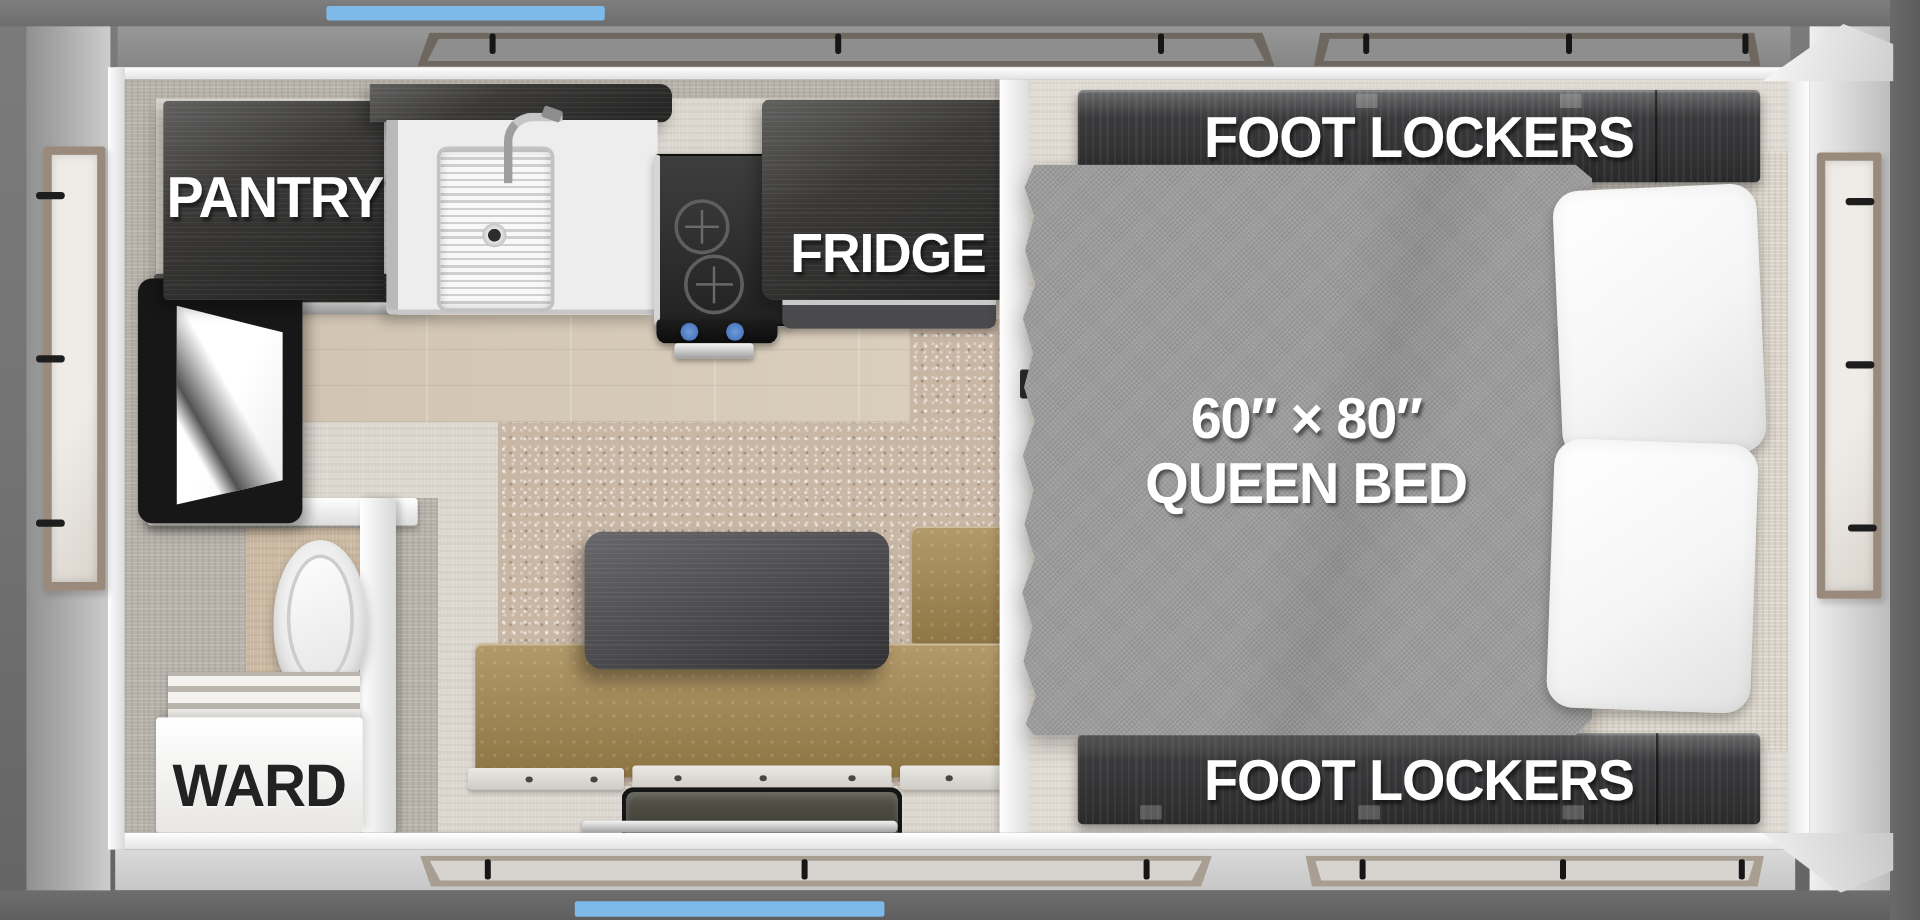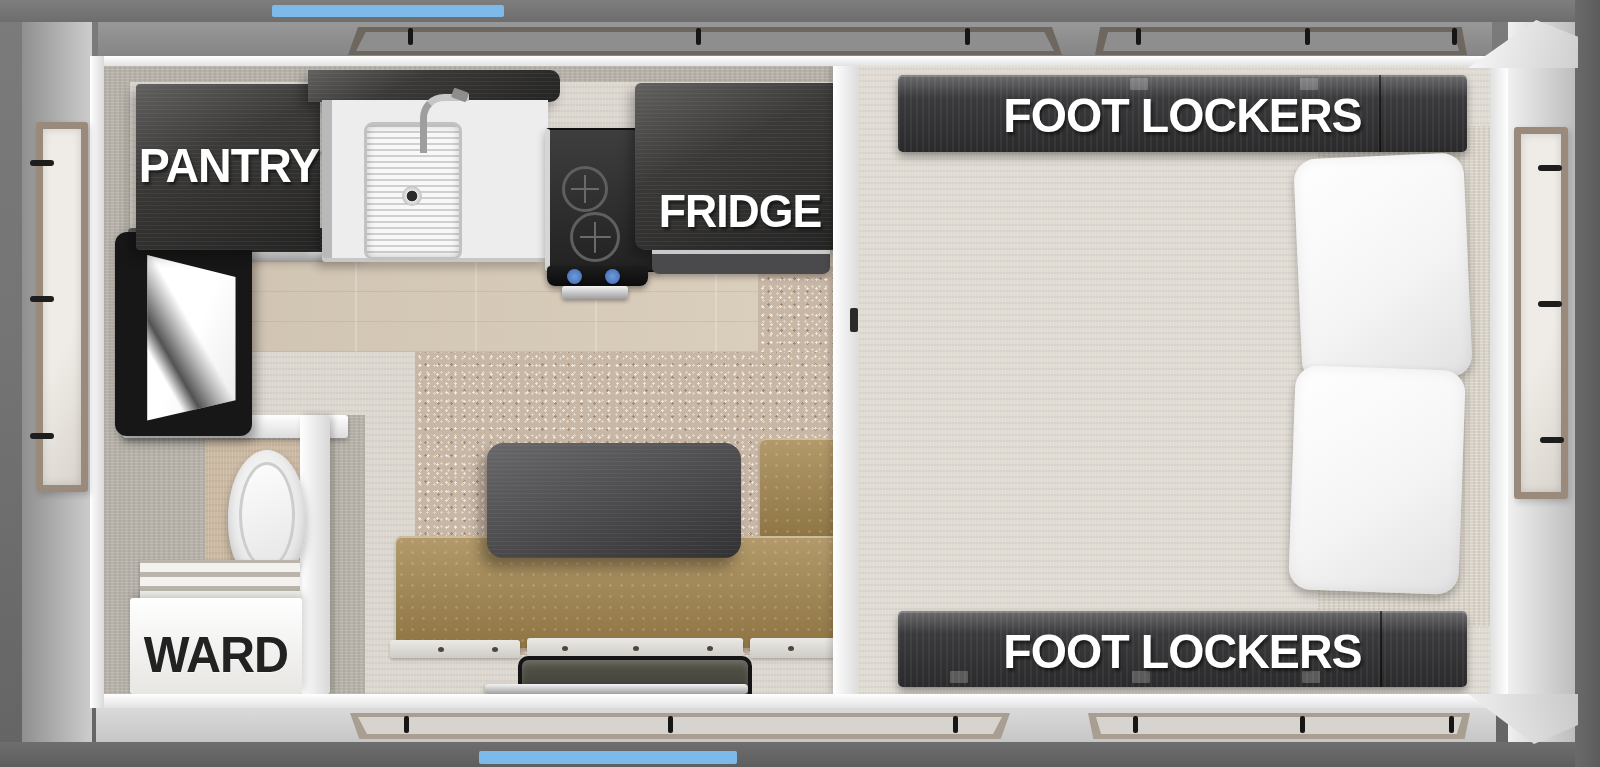--- a/index.html
+++ b/index.html
@@ -172,20 +172,28 @@
     <div class="abs lbl" style="left:794px;top:22px;width:569px;font-size:48px;">FOOT LOCKERS</div>
 
     <div class="abs lockerwood" style="left:794px;top:545px;width:569px;height:76px;">
       <div class="abs" style="left:482px;top:0;width:2px;height:76px;background:rgba(0,0,0,.55);"></div>
       <div class="abs emb" style="left:52px;top:60px;"></div>
       <div class="abs emb" style="left:234px;top:60px;"></div>
       <div class="abs emb" style="left:404px;top:60px;"></div>
     </div>
     <div class="abs lbl" style="left:794px;top:558px;width:569px;font-size:48px;">FOOT LOCKERS</div>
 
+    <div class="abs" style="left:746px;top:71px;width:477px;height:476px;filter:drop-shadow(0 7px 9px rgba(0,0,0,.28));">
+      <div class="abs heather" style="left:0;top:0;width:477px;height:476px;clip-path:polygon(2.5% 0,97% 0,100% 2.5%,100% 97%,97% 100%,2.5% 100%,1% 98%,2.8% 93%,0.6% 87%,2.2% 81%,0.4% 75%,2.6% 69%,0.8% 63%,2.4% 57%,0.5% 51%,2.6% 45%,0.7% 39%,2.3% 33%,0.5% 27%,2.7% 21%,0.9% 15%,2.5% 9%,0.8% 4%);">
+        <div class="abs" style="left:0;right:0;top:186px;text-align:center;">
+          <div class="lbl" style="font-size:48px;line-height:54px;">60″ × 80″</div>
+          <div class="lbl" style="font-size:48px;line-height:54px;">QUEEN BED</div>
+        </div>
+      </div>
+    </div>
 
     <div class="abs pillow" style="left:1194px;top:90px;width:170px;height:224px;transform:rotate(-2.5deg);"></div>
     <div class="abs pillow" style="left:1188px;top:302px;width:170px;height:224px;transform:rotate(2deg);"></div>
   </div>
 
   <div class="abs" style="left:1468px;top:20px;width:110px;height:48px;background:linear-gradient(105deg,#fafafa,#cfcfcf);clip-path:polygon(0 100%,62% 0,100% 35%,100% 100%);"></div>
   <div class="abs" style="left:1468px;top:694px;width:110px;height:50px;background:linear-gradient(75deg,#f2f2f2,#c9c9c9);clip-path:polygon(0 0,100% 0,100% 62%,60% 100%);"></div>
 
 </div>
 

